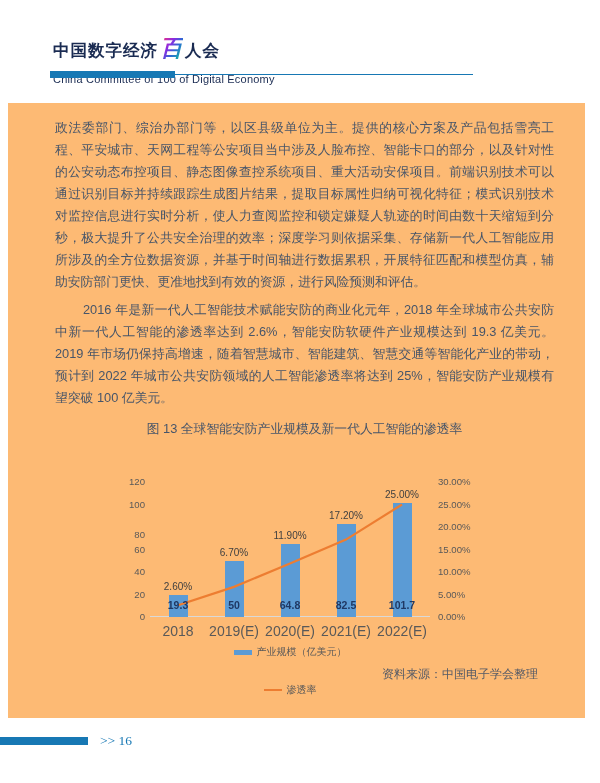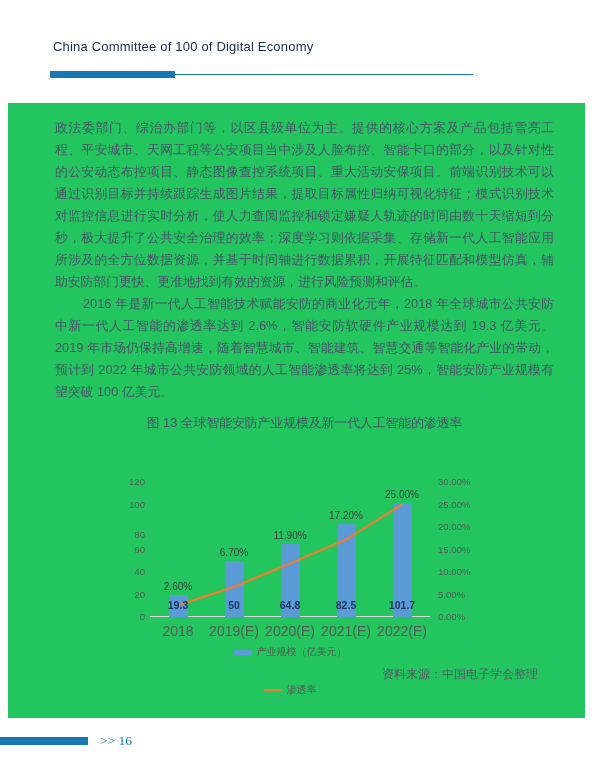--- a/index.html
+++ b/index.html
@@ -10,31 +10,31 @@
   }
   
   .logo { position:absolute; left:53px; top:38px; }
   .logo-row { display:flex; align-items:flex-end; line-height:1; }
   .logo-cn { font-size:16.5px; font-weight:bold; color:#1a2b52; letter-spacing:1px; }
   .logo-mark {
     font-size:23px; font-weight:bold; font-style:italic; margin:0 2px; line-height:0.9;
     background:linear-gradient(125deg,#e8308a 8%,#8a2be2 38%,#2b6cd4 62%,#18b3a6 90%);
     -webkit-background-clip:text; background-clip:text; color:transparent;
   }
-  .logo-en { font-size:13px; color:#1a2b52; margin-top:1px; letter-spacing:0.2px; }
+  .logo-en { font-size:11px; color:#1a2b52; margin-top:14px; letter-spacing:0.2px; }
   .rule-thick { position:absolute; left:50px; top:71px; width:125px; height:7px; background:#1778b4; }
   .rule-thin  { position:absolute; left:175px; top:73.5px; width:298px; height:1.8px; background:#1778b4; }
   
   .panel {
     position:absolute; left:8px; top:103px; width:577px; height:615px;
-    background:#22c55e; padding:14px 31px 0 47px;
+    background:#fdba74; padding:14px 31px 0 47px;
   }
   .body-text { font-size:12.8px; line-height:22px; color:#475569; text-align:justify; }
   .heading { font-size:12.8px; line-height:22px; color:#475569; font-weight:bold; padding-left:28px; margin-top:6px; }
-  .p2 { text-indent:28px; }
+  .p2 { margin-top:6px; text-indent:28px; }
   .fig-caption { margin-top:12px; text-align:center; font-size:12.8px; color:#475569; }
   .source { position:absolute; right:62px; top:667px; font-size:12px; line-height:14px; color:#555a66; }
   
   .chart-wrap { position:absolute; left:105px; top:477px; width:395px; height:185px; }
   #axis-left  { position:absolute; left:0; top:0; width:40px; height:150px; }
   #axis-right { position:absolute; left:333px; top:0; width:60px; height:150px; }
   .tick { position:absolute; width:100%; font-size:9.6px; line-height:12px; color:#595959; }
   #axis-left .tick { text-align:right; }
   #axis-right .tick { text-align:left; }
   #chart-plot { position:absolute; left:45px; top:5px; width:280px; height:135px; }
@@ -55,20 +55,25 @@
     position:absolute; left:100px; top:733px; font-size:13.5px; color:#1778b4;
     font-family:"Liberation Serif","DejaVu Serif",serif;
   }
 </style>
 </head>
 <body>
 
 <div class="page">
 
   <div class="logo">
+    <div class="logo-row">
+      <span class="logo-cn">中国数字经济</span>
+      <span class="logo-mark">百</span>
+      <span class="logo-cn">人会</span>
+    </div>
     <div class="logo-en">China Committee of 100 of Digital Economy</div>
   </div>
   <div class="rule-thick"></div>
   <div class="rule-thin"></div>
 
   <div class="panel">
     <p class="body-text">政法委部门、综治办部门等，以区县级单位为主。提供的核心方案及产品包括雪亮工程、平安城市、天网工程等公安项目当中涉及人脸布控、智能卡口的部分，以及针对性的公安动态布控项目、静态图像查控系统项目、重大活动安保项目。前端识别技术可以通过识别目标并持续跟踪生成图片结果，提取目标属性归纳可视化特征；模式识别技术对监控信息进行实时分析，使人力查阅监控和锁定嫌疑人轨迹的时间由数十天缩短到分秒，极大提升了公共安全治理的效率；深度学习则依据采集、存储新一代人工智能应用所涉及的全方位数据资源，并基于时间轴进行数据累积，开展特征匹配和模型仿真，辅助安防部门更快、更准地找到有效的资源，进行风险预测和评估。</p>
     <p class="body-text p2">2016 年是新一代人工智能技术赋能安防的商业化元年，2018 年全球城市公共安防中新一代人工智能的渗透率达到 2.6%，智能安防软硬件产业规模达到 19.3 亿美元。2019 年市场仍保持高增速，随着智慧城市、智能建筑、智慧交通等智能化产业的带动，预计到 2022 年城市公共安防领域的人工智能渗透率将达到 25%，智能安防产业规模有望突破 100 亿美元。</p>
     <div class="fig-caption">图 13 全球智能安防产业规模及新一代人工智能的渗透率</div>
   </div>

